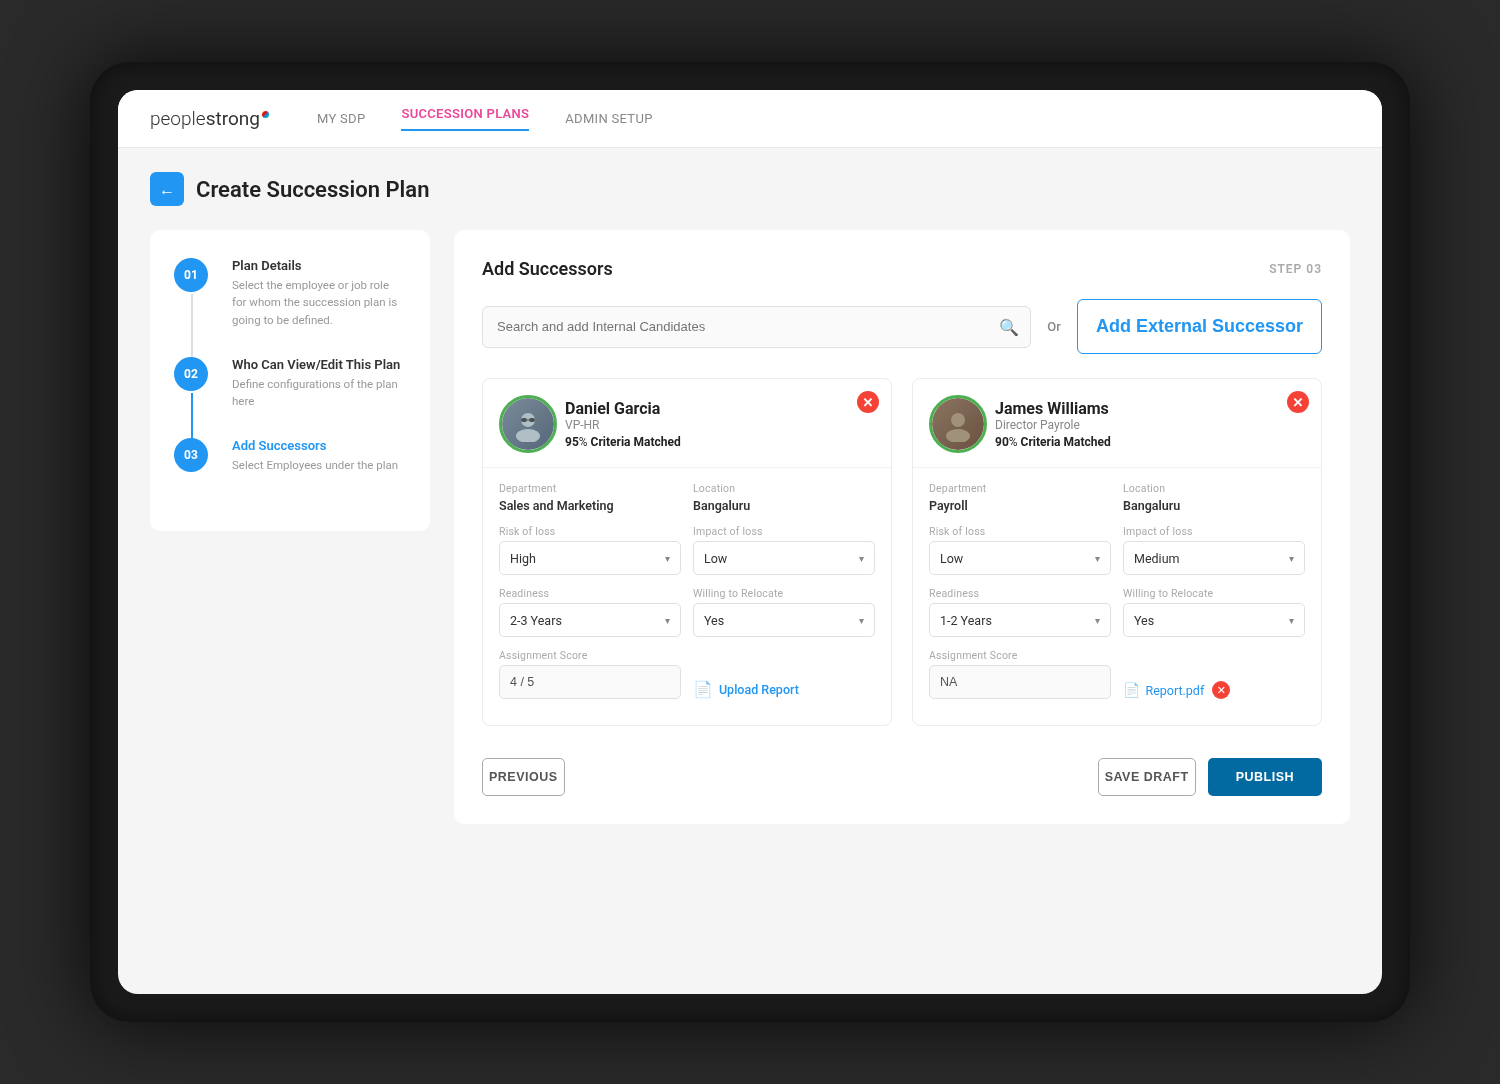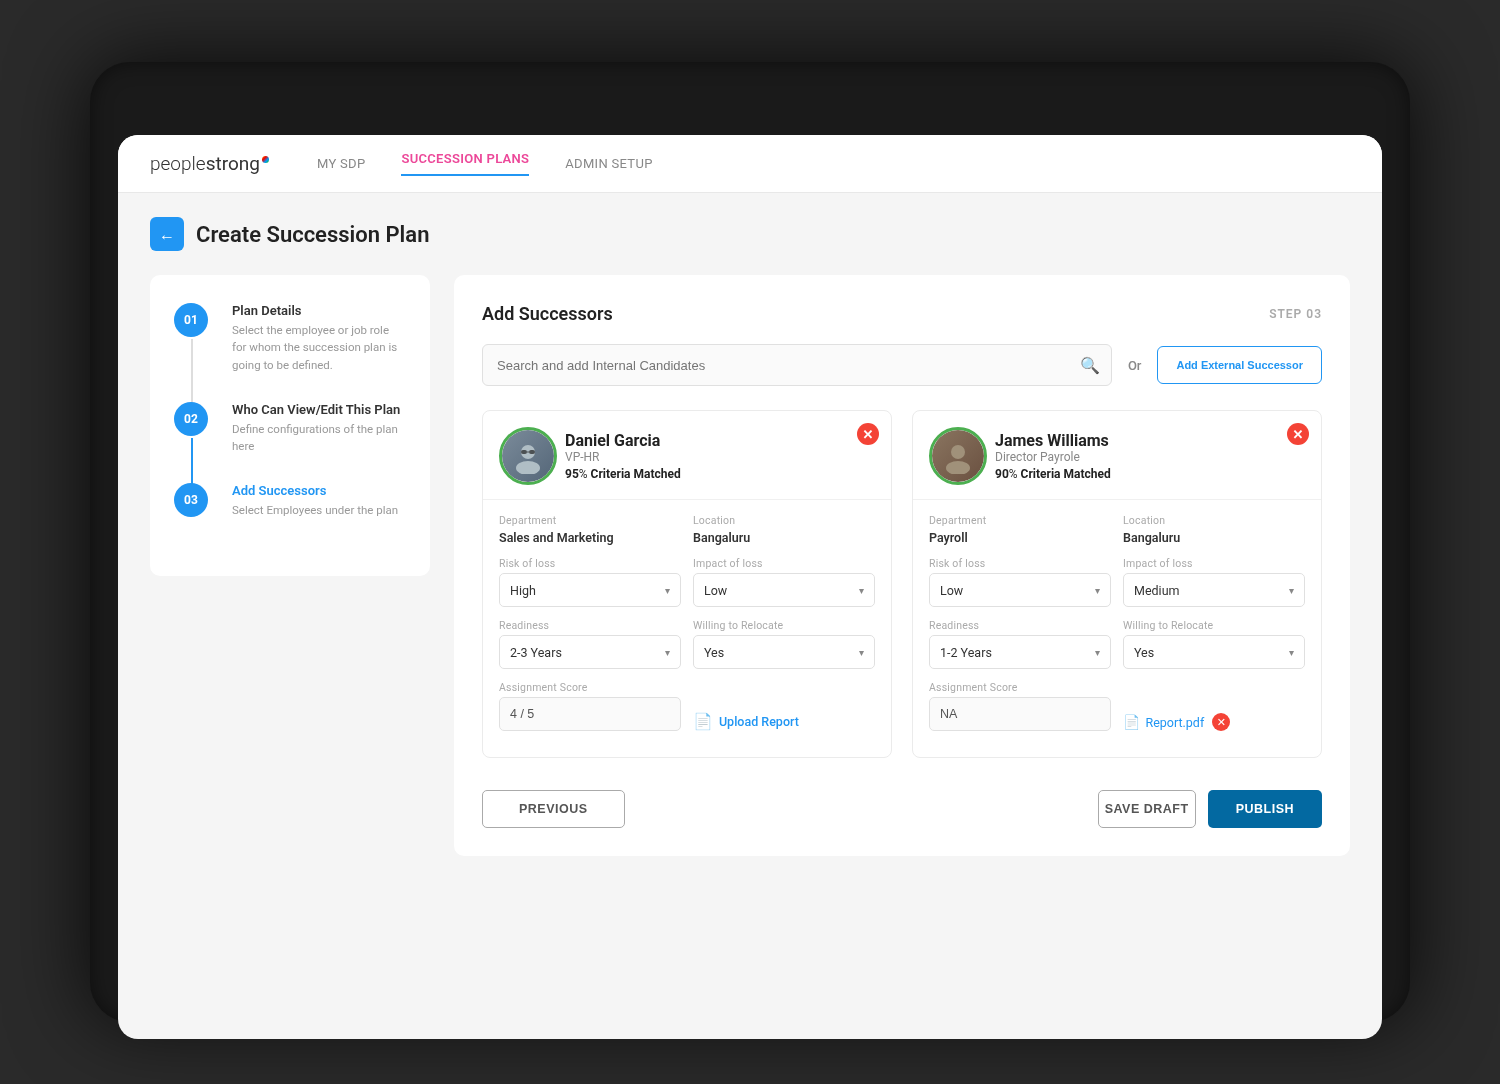--- a/index.html
+++ b/index.html
@@ -20,21 +20,20 @@
       box-shadow: 0 0 80px rgba(0,0,0,0.8), inset 0 0 20px rgba(0,0,0,0.5);
     }
     .device-screen {
       width: 100%;
       height: 100%;
       background: #f5f5f5;
       border-radius: 20px;
       overflow: hidden;
       display: flex;
       flex-direction: column;
-      margin-top: 45px;
     }
     
     .nav-bar {
       background: #fff;
       border-bottom: 1px solid #e8e8e8;
       padding: 0 32px;
       height: 58px;
       display: flex;
       align-items: center;
       gap: 48px;
@@ -203,27 +202,27 @@
       transform: translateY(-50%);
       color: #2196F3;
       font-size: 16px;
     }
     .or-text {
       font-size: 13px;
       color: #888;
       font-weight: 500;
     }
     .add-external-btn {
-      height: 38px;
+      height: 55px;
       padding: 0 18px;
       border: 1.5px solid #2196F3;
       border-radius: 6px;
       background: #fff;
       color: #2196F3;
-      font-size: 11px;
+      font-size: 18px;
       font-weight: 600;
       cursor: pointer;
       white-space: nowrap;
     }
     
     .cards-grid {
       display: grid;
       grid-template-columns: 1fr 1fr;
       gap: 20px;
     }
@@ -399,21 +398,21 @@
     
     .bottom-actions {
       display: flex;
       justify-content: space-between;
       align-items: center;
       margin-top: 28px;
       padding-top: 4px;
     }
     .prev-btn {
       height: 38px;
-      padding: 0 36px;
+      padding: 0 6px;
       border: 1.5px solid #aaa;
       border-radius: 5px;
       background: #fff;
       color: #555;
       font-size: 12.5px;
       font-weight: 600;
       cursor: pointer;
       letter-spacing: 0.5px;
     }
     .right-actions {

